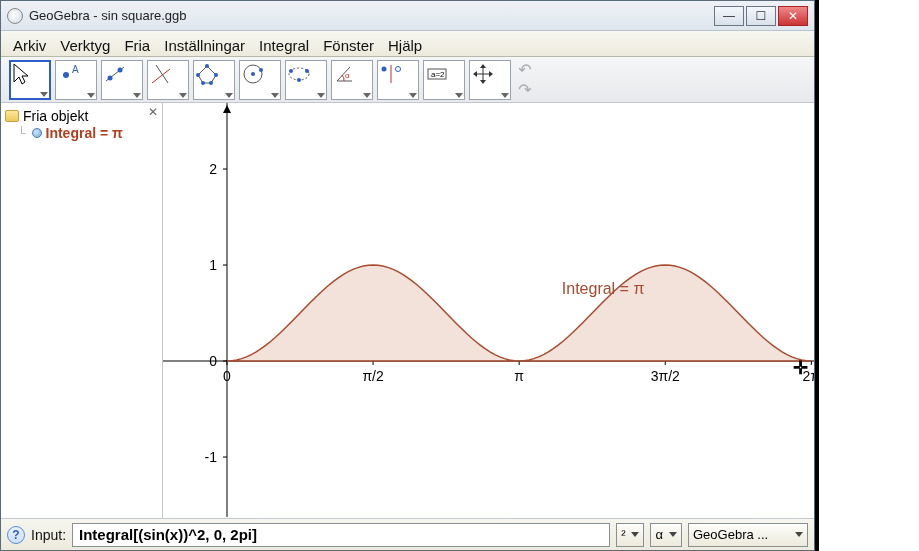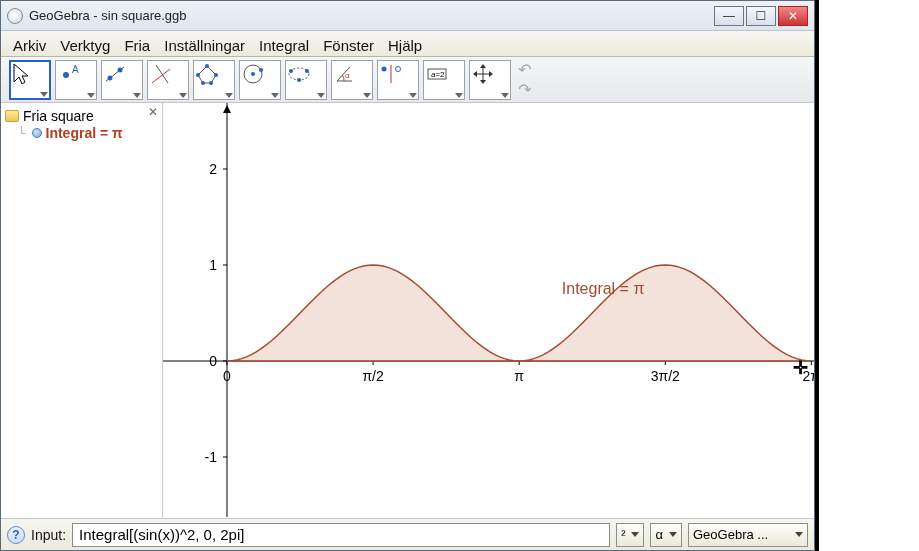--- a/index.html
+++ b/index.html
@@ -28,21 +28,21 @@
 .folder-icon { width:14px; height:12px; background:linear-gradient(#ffe79a,#eec95b); border:1px solid #caa13c; border-radius:2px;}
 .tree-sub { margin-left:14px; display:flex; align-items:center; gap:4px; }
 .tree-conn { color:#aaa; font-size:12px; margin-right:2px;}
 .dot-icon{ width:10px;height:10px;border-radius:50%;background:radial-gradient(circle at 3px 3px,#cfe6ff,#6fa8dc);border:1px solid #4b7ebf;}
 .integral-lbl{ color:#b04020; font-weight:bold; font-size:14px;}
 .canvas { flex:1; position:relative; background:#fff; overflow:hidden;}
 svg { position:absolute; top:0; left:0; }
 .statusbar { height:32px; border-top:1px solid #c5c9cf; background:linear-gradient(#f6f6f0,#eceadb); display:flex; align-items:center; padding:0 6px; gap:6px;}
 .help-icon{ width:18px;height:18px;border:1px solid #5b8bd4;border-radius:50%;background:linear-gradient(#e8f1ff,#cfe0f8);display:flex;align-items:center;justify-content:center;color:#2a5ec8;font-size:12px;font-weight:bold;}
 .status-lbl{ font-size:14px; color:#111;}
-.input-box { flex:1; height:24px; border:1px solid #8a8f96; background:#fff; padding:2px 6px; font-size:15px; font-weight:normal; }
+.input-box { flex:1; height:24px; border:1px solid #8a8f96; background:#fff; padding:2px 6px; font-size:15px; font-weight:bold; }
 .combo { height:24px; border:1px solid #8a8f96; background:linear-gradient(#fdfdfa,#eceadb); display:flex; align-items:center; padding:0 4px; font-size:13px; gap:6px;}
 .combo .arr{ width:0;height:0;border-left:4px solid transparent;border-right:4px solid transparent;border-top:5px solid #444;}
 .crosshair{ position:absolute; right:6px; top:254px; font-size:18px; color:#000; font-weight:bold;}
 </style>
 </head>
 <body>
 
 <div class="window">
 
   <div class="titlebar">
@@ -157,21 +157,21 @@
       <div class="tool-side-btn">↶</div>
       <div class="tool-side-btn">↷</div>
     </div>
   </div>
 
   <div class="body">
     <div class="sidebar">
       <span class="closex">✕</span>
       <div class="tree-item">
         <span class="folder-icon"></span>
-        <span>Fria square</span>
+        <span>Fria objekt</span>
       </div>
       <div class="tree-sub">
         <span class="tree-conn">└</span>
         <span class="dot-icon"></span>
         <span class="integral-lbl">Integral = π</span>
       </div>
     </div>
     <div class="canvas">
       <svg id="plot" width="755" height="414">
           <line x1="0" y1="258" x2="755" y2="258" stroke="#000"></line>

